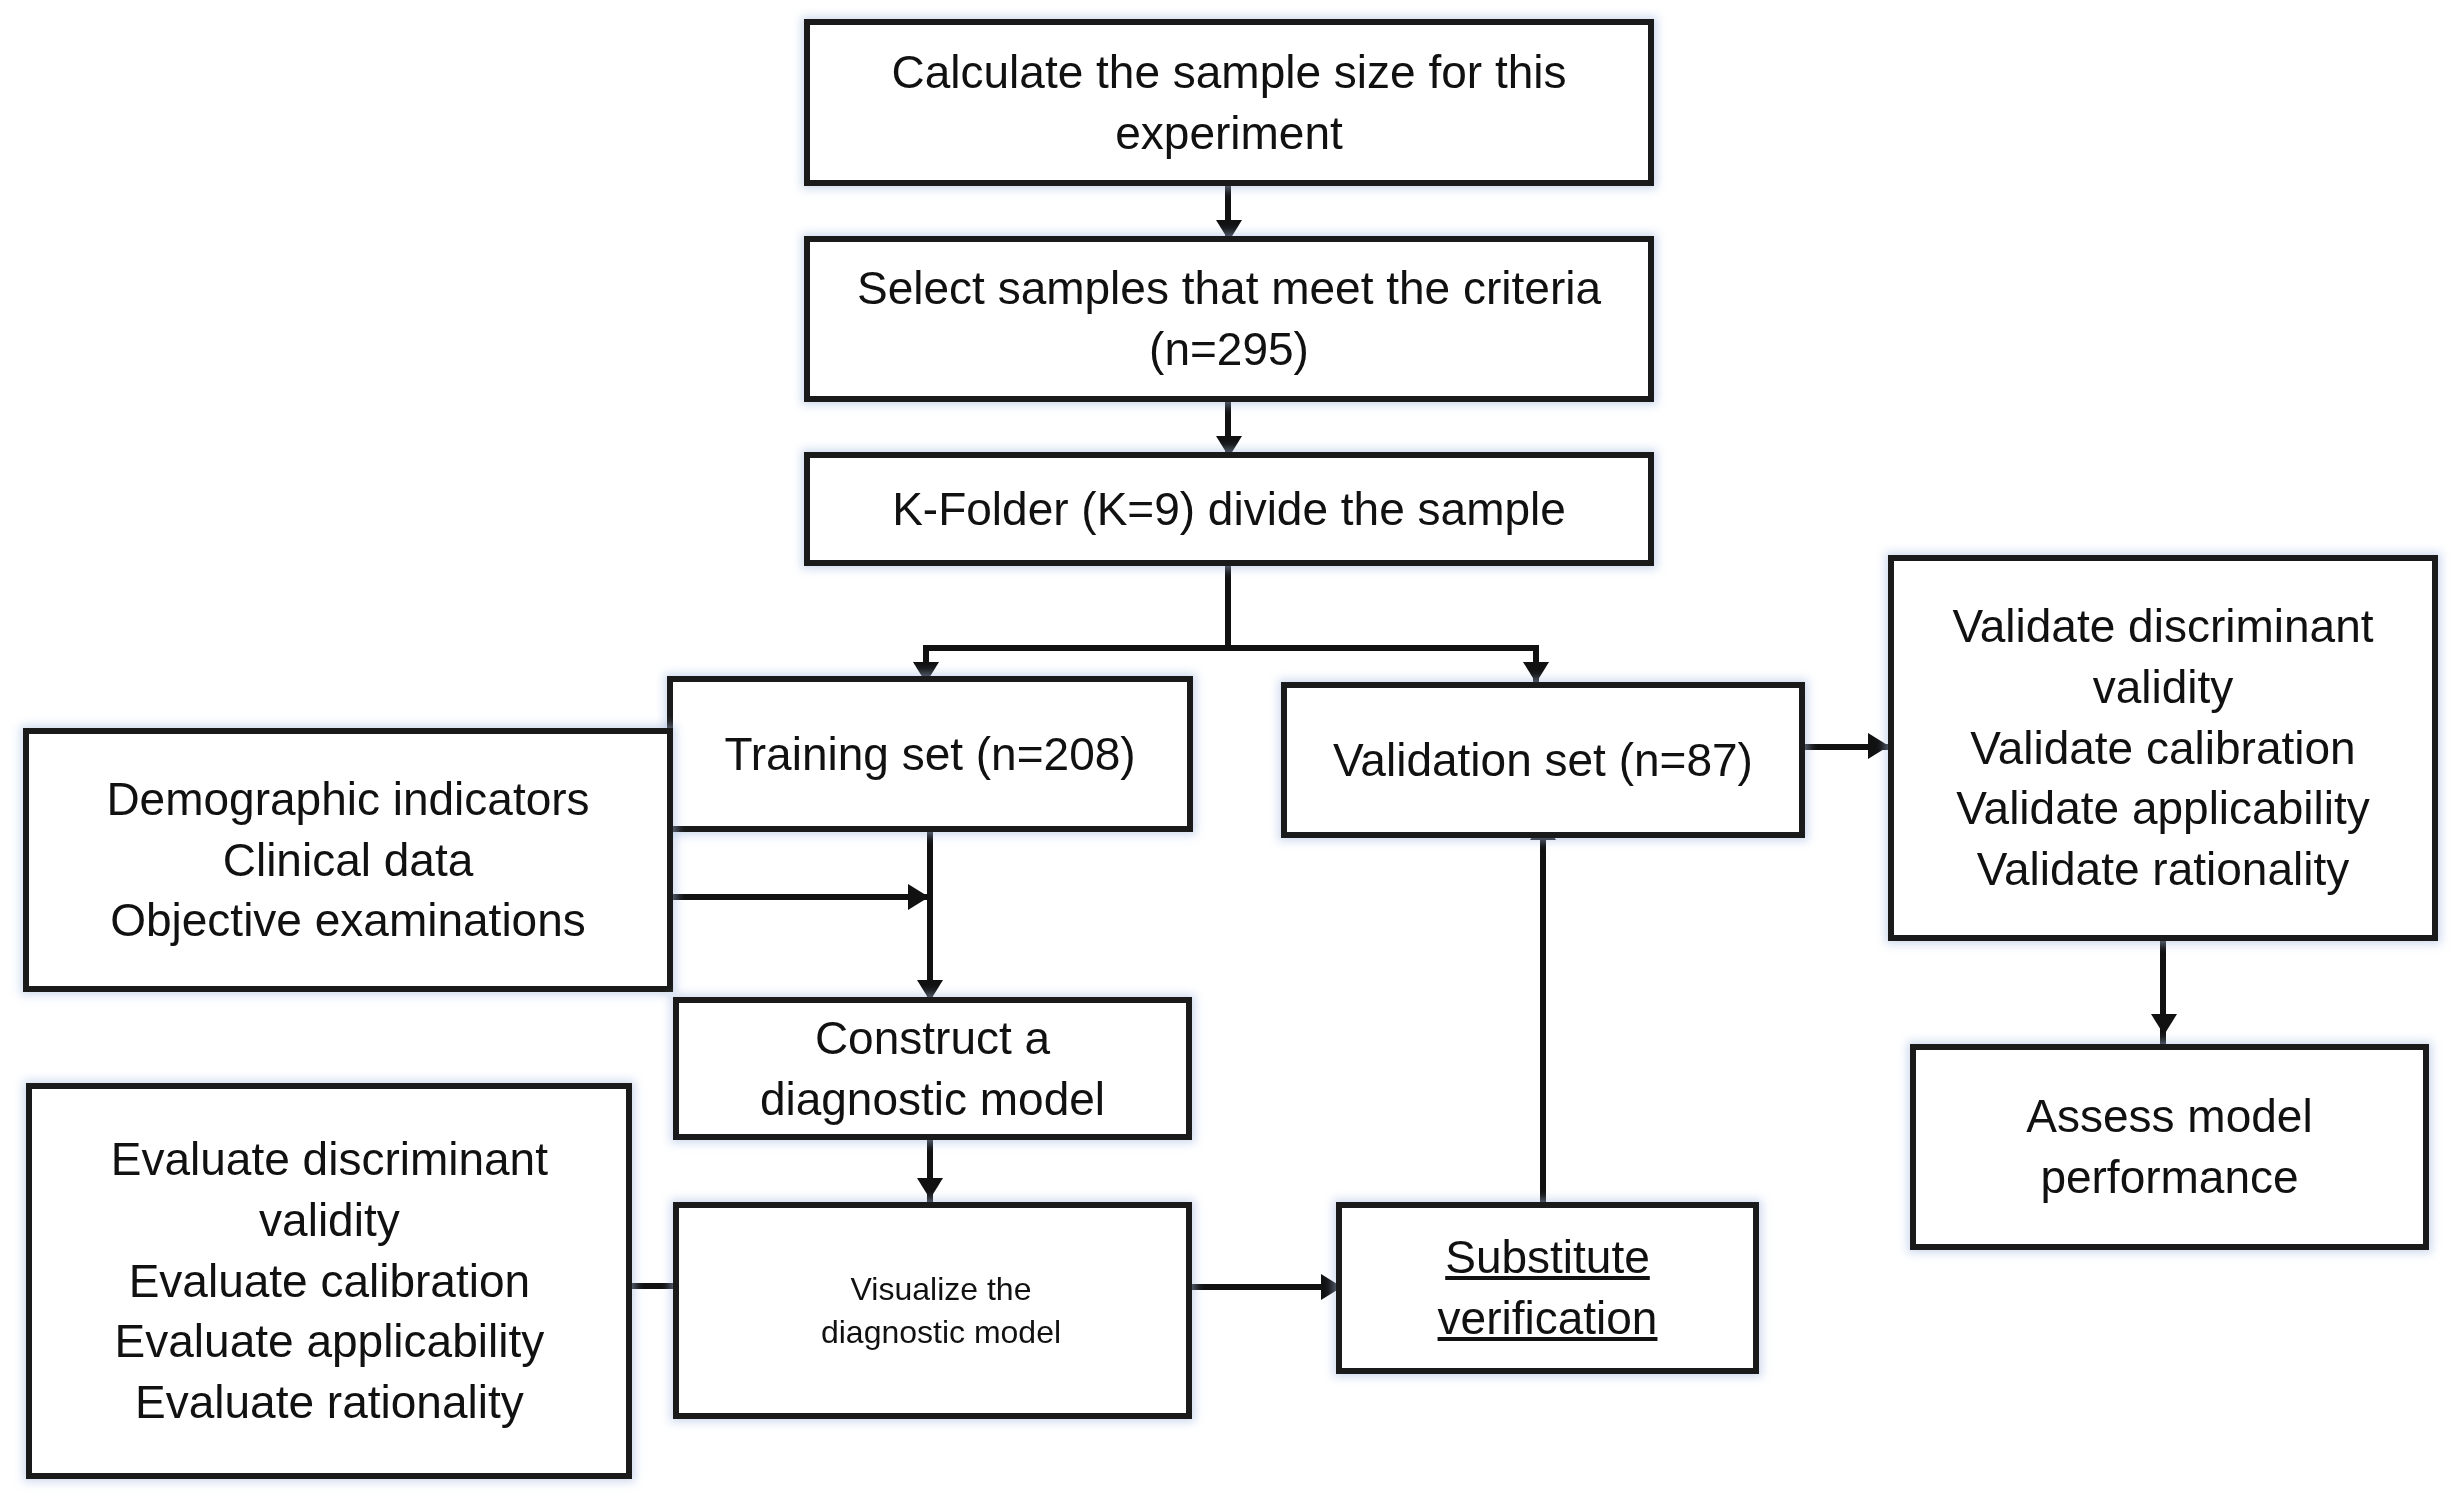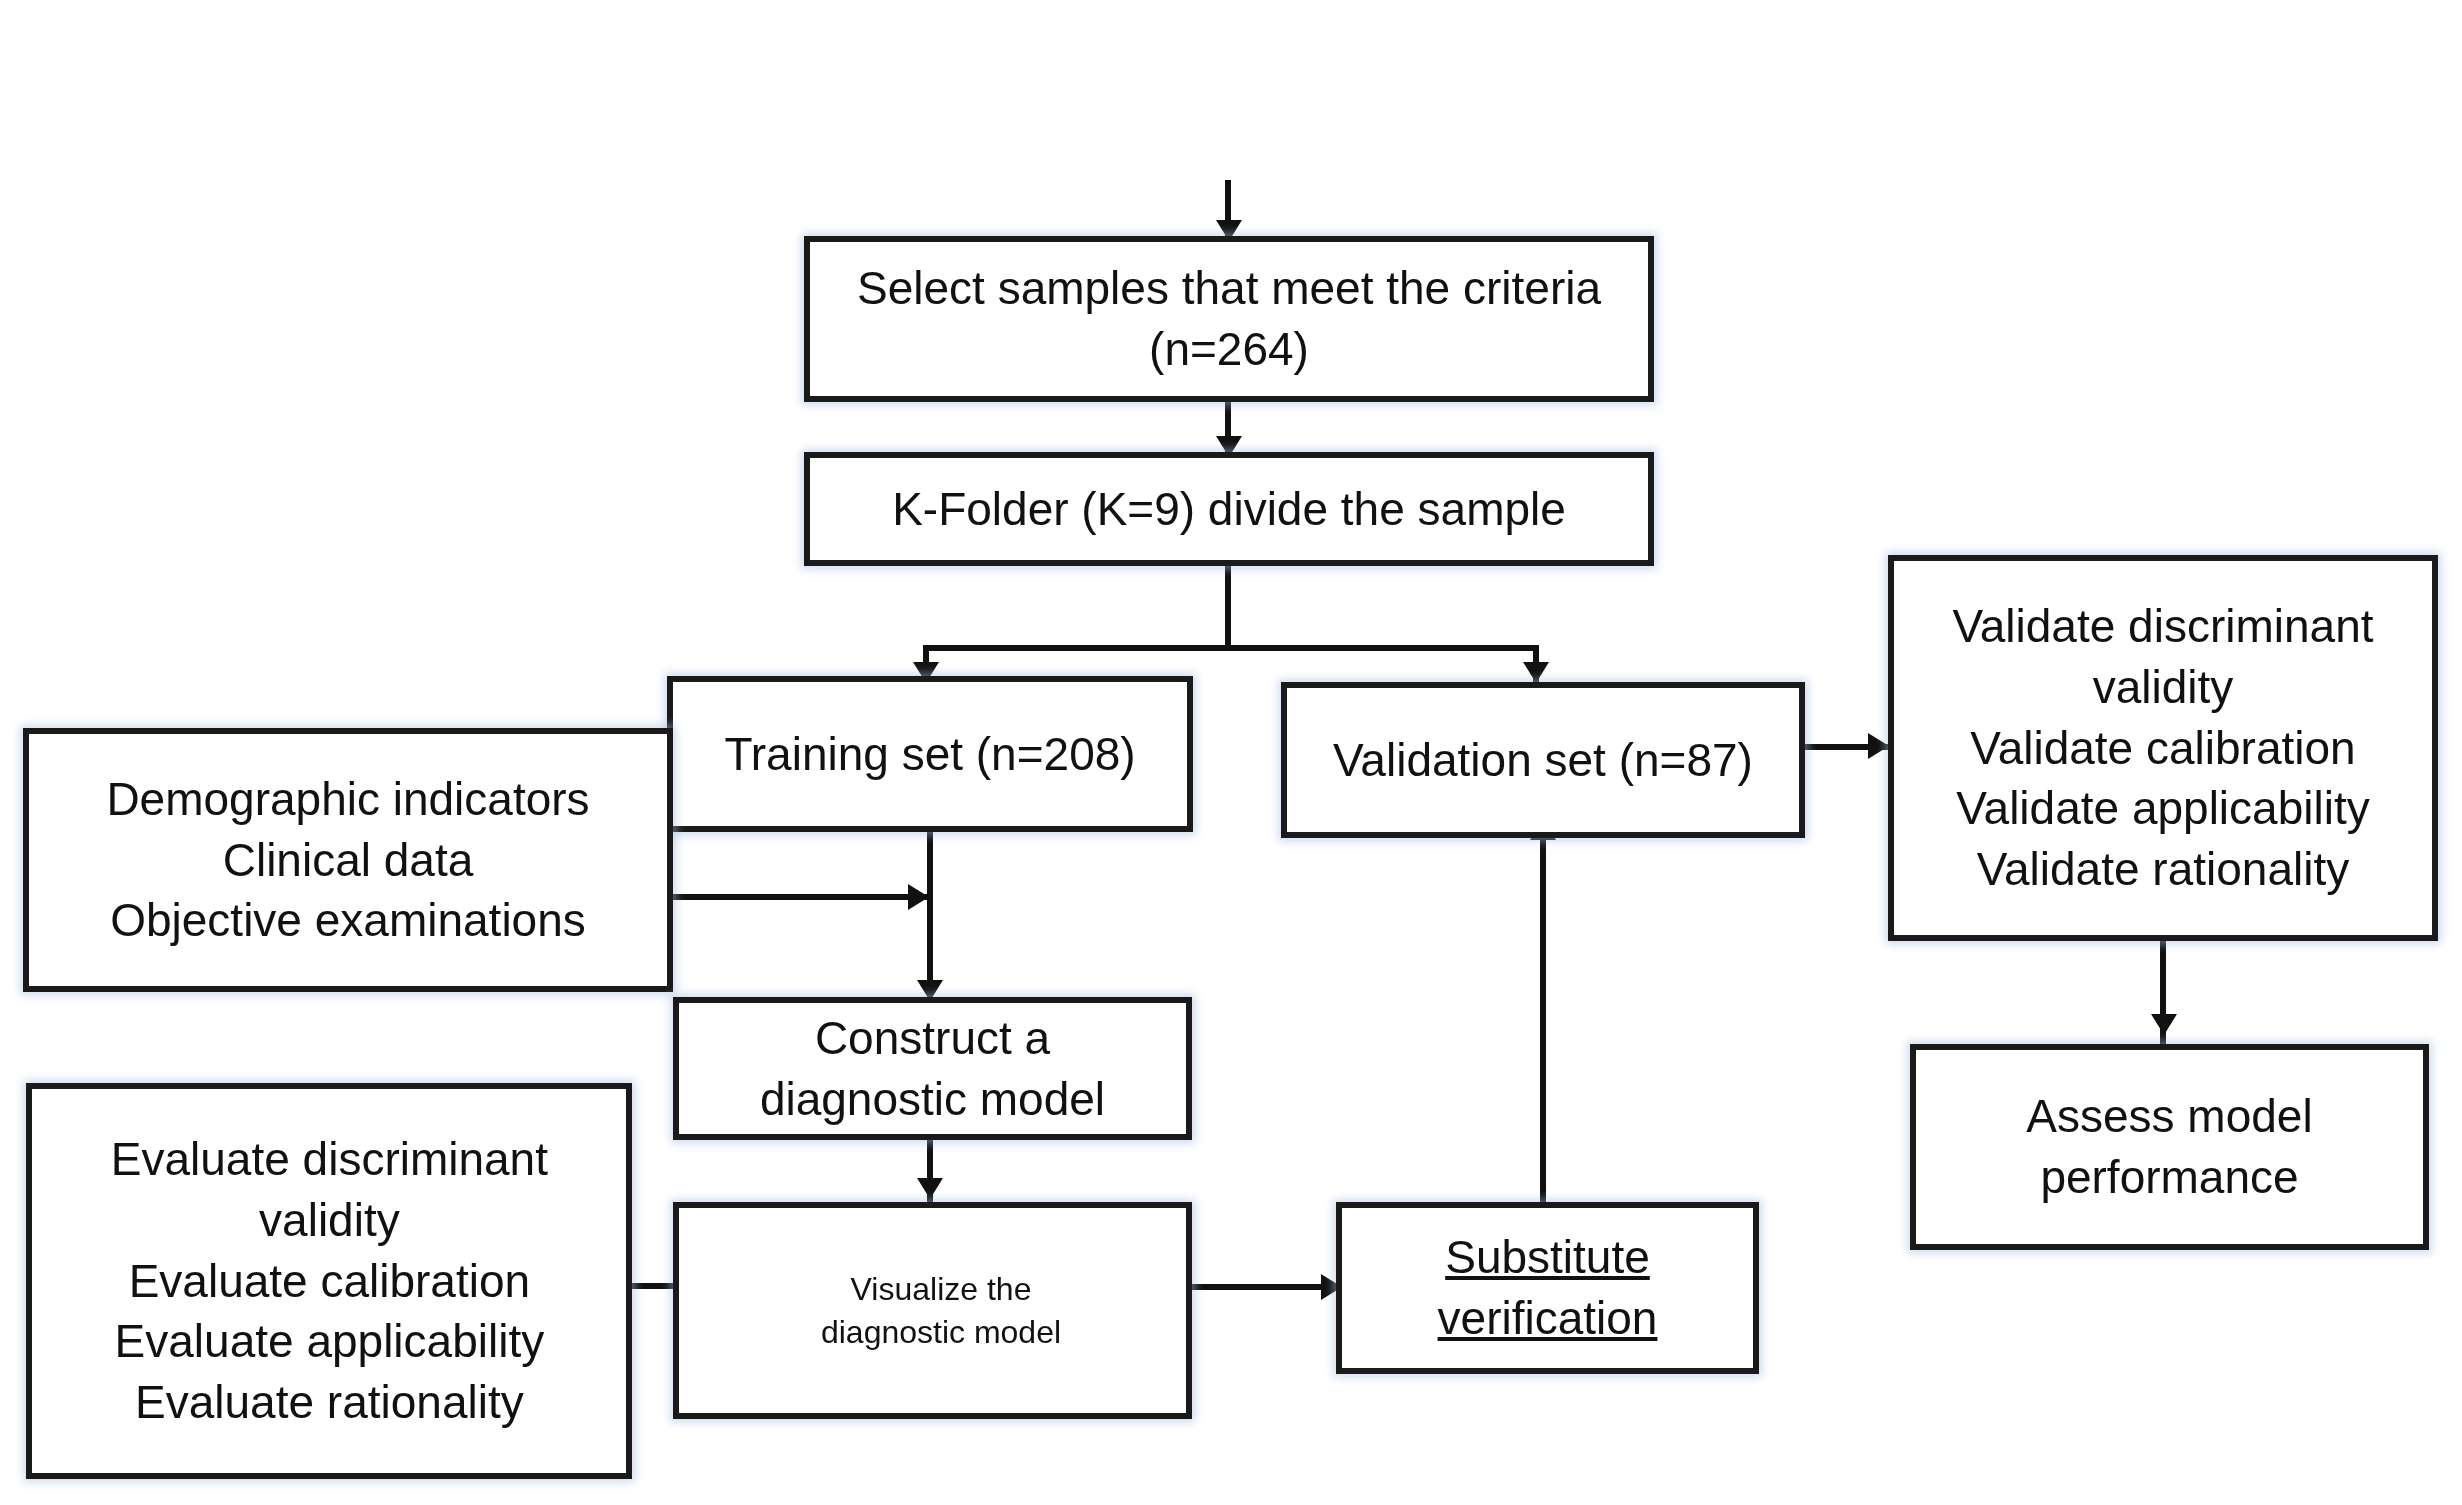--- a/index.html
+++ b/index.html
@@ -98,23 +98,26 @@
 
   <div class="vline" style="left:1540px; top:836px; height:370px;"></div>
   <div class="arrow-up" style="left:1530px; top:819px;"></div>
 
   <div class="hline" style="left:1800px; top:744px; width:97px;"></div>
   <div class="arrow-right" style="left:1868px; top:733px;"></div>
 
   <div class="vline" style="left:2160px; top:933px; height:114px;"></div>
   <div class="arrow-down" style="left:2151px; top:1014px;"></div>
 
+  <div class="node" style="left:804px; top:19.4px; width:850px; height:167px; font-size:46px;">
+    <span class="txt">Calculate the sample size for this experiment</span>
+  </div>
 
   <div class="node" style="left:804px; top:236px; width:850px; height:166px; font-size:46px;">
-    <span class="txt">Select samples that meet the criteria (n=264)</span>
+    <span class="txt">Select samples that meet the criteria (n=295)</span>
   </div>
 
   <div class="node" style="left:804px; top:452px; width:850px; height:114px; font-size:46px;">
     <span class="txt">K-Folder (K=9) divide the sample</span>
   </div>
 
   <div class="node" style="left:667px; top:676px; width:526px; height:156px; font-size:46px;">
     <span class="txt">Training set (n=208)</span>
   </div>
 

